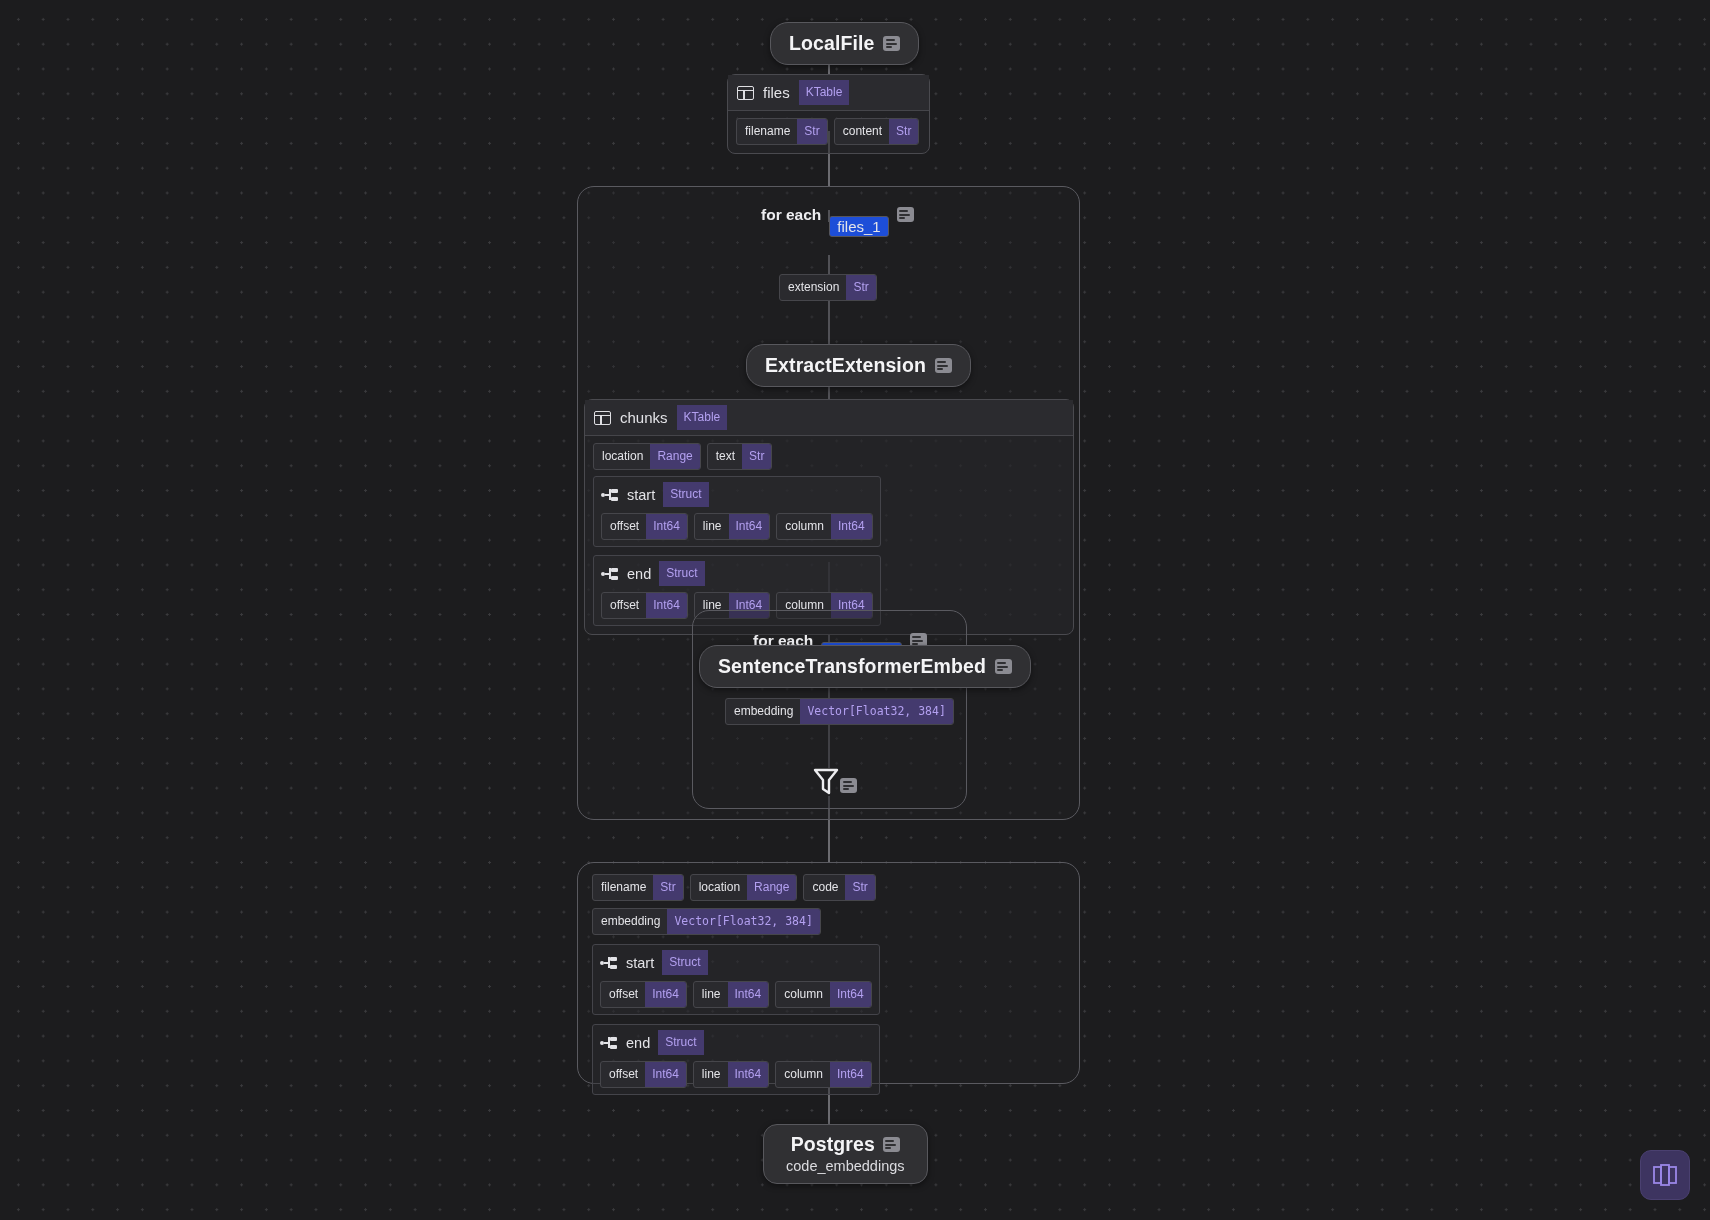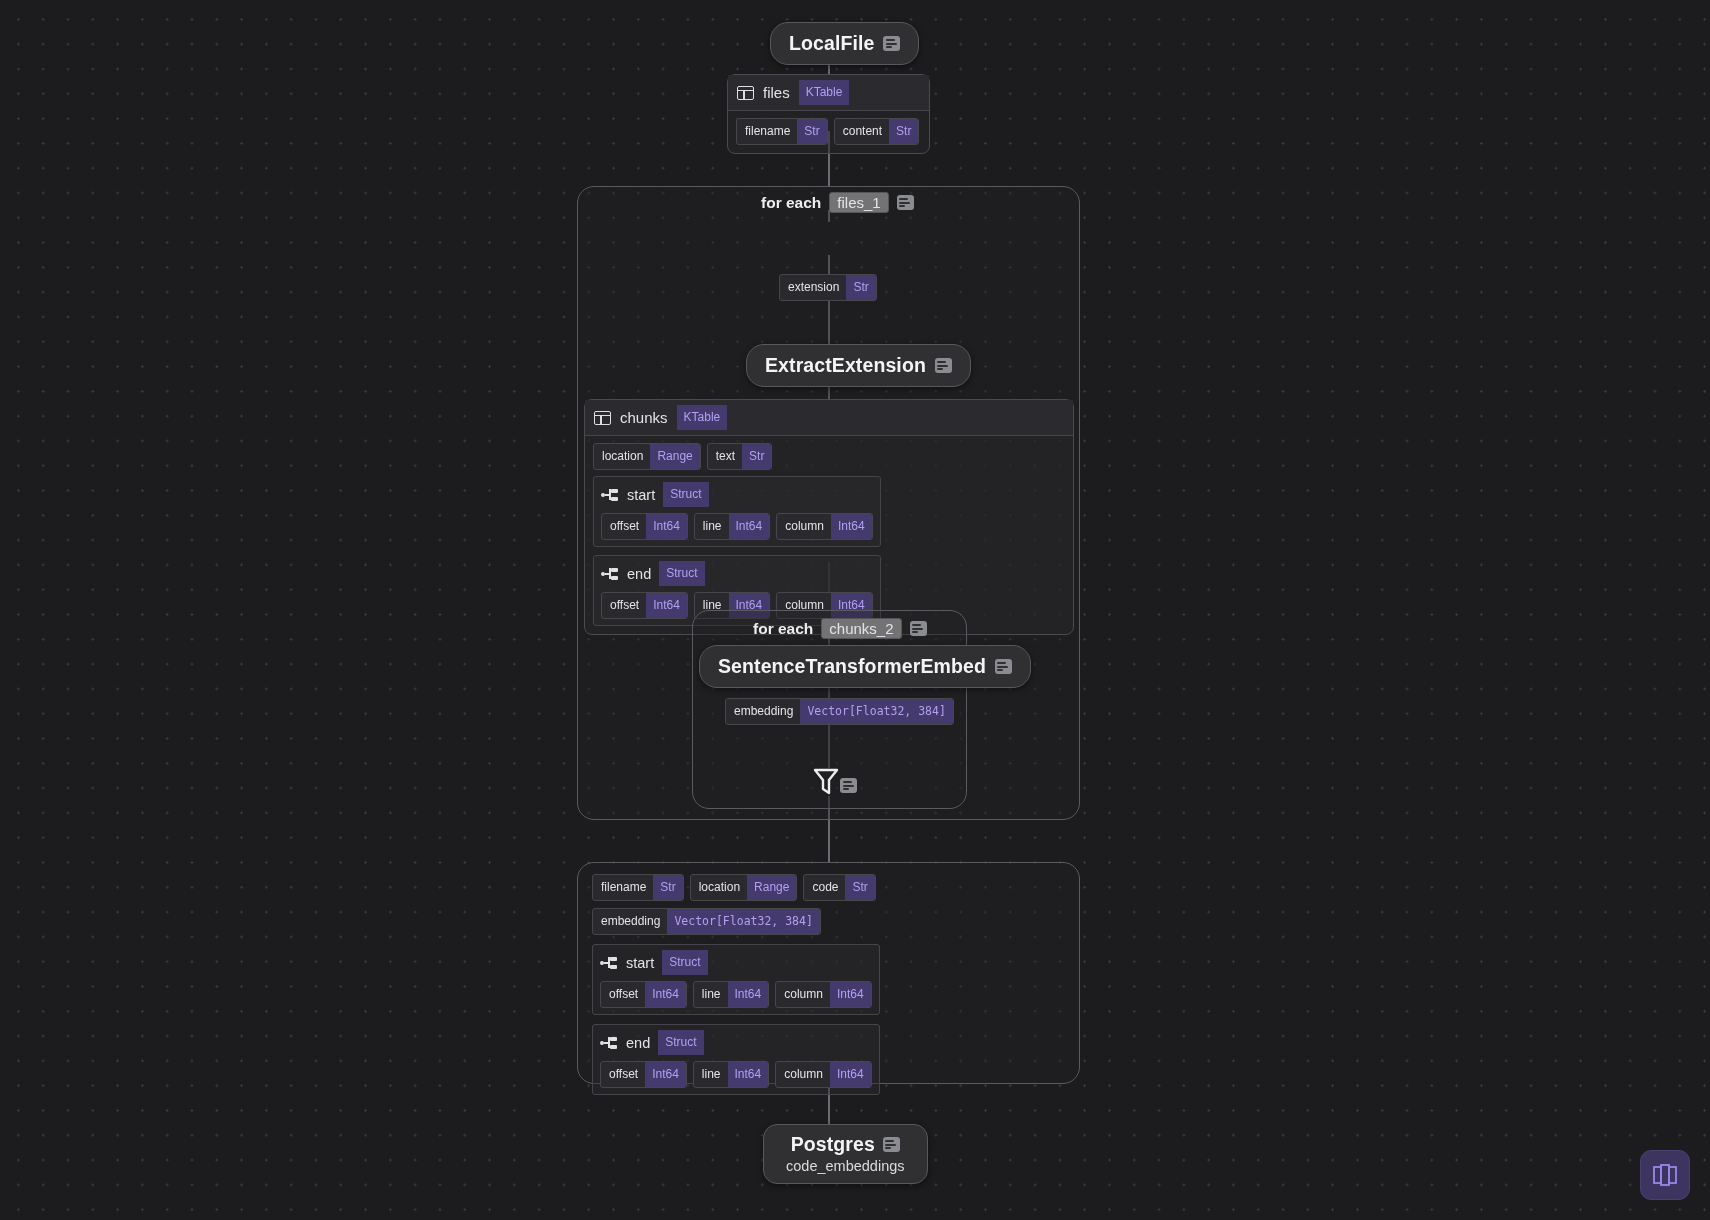--- a/index.html
+++ b/index.html
@@ -109,21 +109,21 @@
     border:1px solid #5a5a60;
     border-radius:17px;
     background:rgba(34,34,37,.35);
   }
   .grouphdr{
     position:absolute;display:flex;align-items:center;gap:8px;white-space:nowrap;
   }
   .grouphdr .fe{font-size:15.5px;font-weight:bold;color:#ededf0;}
   .grouphdr .var{
     font-size:15px;color:#e4e4e8;border:1px solid #55555b;border-radius:3px;
-    background:#737373;padding:1px 7px;
+    background:#1d4ed8;padding:1px 7px;margin-top:24px;
   }
   .grouplabel{
     position:absolute;font-size:14.5px;font-weight:bold;color:#ededf0;
   }
 
   
   .funnel{position:absolute;display:flex;align-items:flex-end;gap:1px;}
   .funnel svg{display:block;}
 
   

